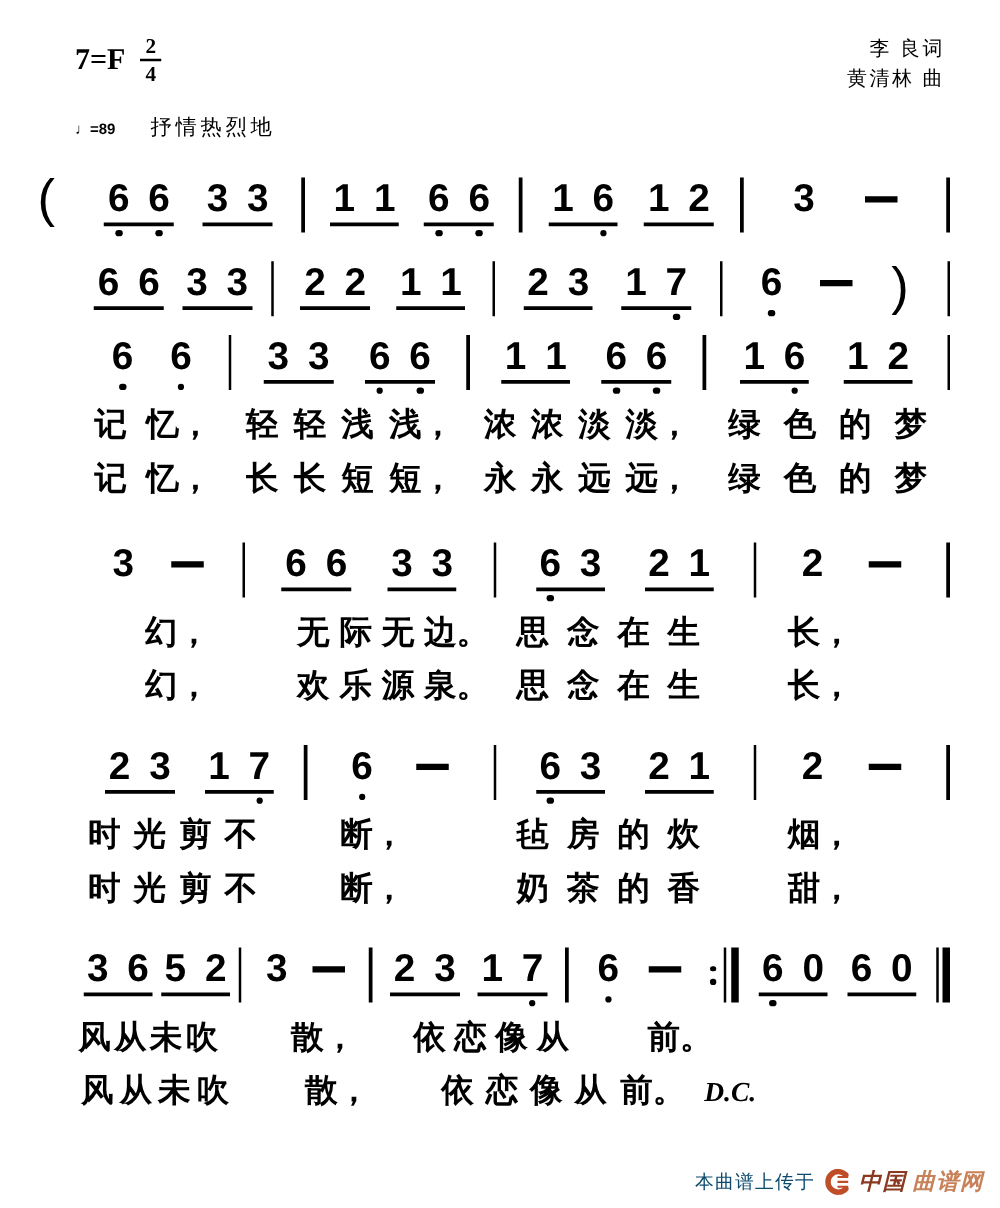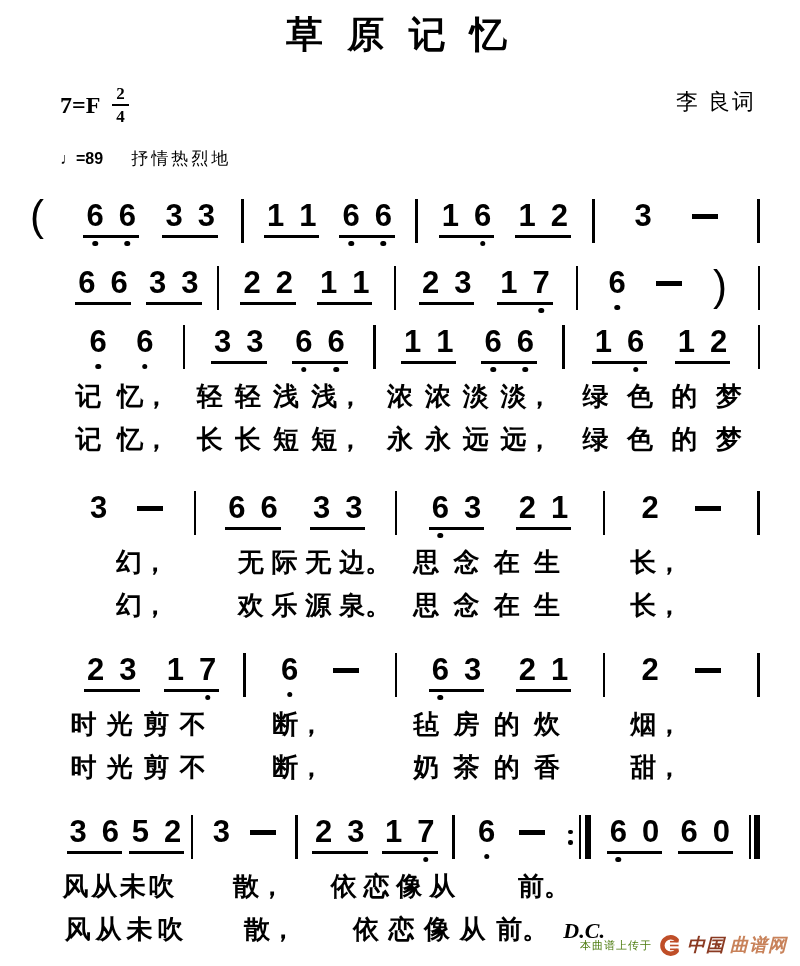--- a/index.html
+++ b/index.html
@@ -8,23 +8,23 @@
   .title{margin:0;padding-top:13px;text-align:center;font-size:37px;font-weight:bold;
          letter-spacing:7px;line-height:1.2;}
   .meta{display:flex;justify-content:space-between;align-items:flex-start;
         margin:28px 44px 0 60px;}
   .keysig{display:flex;align-items:center;gap:12px;
           font-family:"Liberation Serif",serif;font-size:24px;font-weight:bold;}
   .ts{display:inline-flex;flex-direction:column;align-items:center;font-size:17px;line-height:1;}
   .ts .top{padding:0 4px 2px;border-bottom:2px solid #000;}
   .ts .bot{padding-top:2px;}
   .tempo{margin-top:22px;display:flex;align-items:baseline;gap:28px;}
-  .bpm{font-size:16px;font-weight:bold;}
+  .bpm{font-size:12px;font-weight:bold;}
   .expr{font-size:17px;font-weight:normal;letter-spacing:3px;}
-  .credits{text-align:right;font-size:22px;line-height:1.5;letter-spacing:2px;}
+  .credits{text-align:right;font-size:16px;line-height:1.5;letter-spacing:2px;}
   .score{padding:28px 40px 0 60px;}
   .system{position:relative;}
   .system:nth-child(1){margin-bottom:17px;}
   .system:nth-child(2){margin-bottom:9px;}
   .system:nth-child(3){margin-bottom:30px;}
   .system:nth-child(4){margin-bottom:26px;}
   .system:nth-child(5){margin-bottom:26px;}
   .nrow{display:flex;align-items:flex-start;position:relative;min-height:50px;}
   .meas{display:flex;justify-content:space-evenly;align-items:flex-start;flex:1;}
   .nt{position:relative;font-size:31px;line-height:36px;font-weight:700;}
@@ -42,48 +42,48 @@
   .fin{display:inline-flex;gap:3px;margin-top:1px;}
   .paren{font-size:42px;line-height:42px;font-weight:400;}
   .prefix{position:absolute;left:-30px;top:-3px;}
   .lrow{display:flex;margin-top:5px;min-height:38px;}
   .lmeas{flex:1;display:flex;justify-content:space-evenly;align-items:baseline;}
   .lmeas.single{justify-content:flex-start;padding-left:8%;}
   .syl{font-size:26px;line-height:34px;font-weight:600;white-space:nowrap;}
   .syl.dc{font-family:"Liberation Serif",serif;font-style:italic;font-weight:bold;
           font-size:22px;margin-left:14px;}
   .footer{position:absolute;right:13px;bottom:9px;display:flex;align-items:center;gap:5px;}
-  .up{font-size:11px;color:#4d7c0f;letter-spacing:1px;font-family:Liberation Mono, monospace;}
+  .up{font-size:15px;color:#0c4a6e;letter-spacing:1px;font-family:Liberation Mono, monospace;}
   .logo{display:inline-flex;margin:0 2px;}
   .site-dark{font-size:18px;font-weight:bold;font-style:italic;color:var(--site-dark,#8a3a22);letter-spacing:1px;}
   .site-light{font-size:18px;font-weight:bold;font-style:italic;color:var(--site-light,#c8825a);letter-spacing:1px;}
 </style>
 </head>
 <body>
 
 <div class="sheet">
 
-  <h1 class="title">草 原 记 忆</h1>
 
   <div class="meta">
     <div>
       <div class="keysig">
         <span>7=F</span>
         <span class="ts">
           <span class="top">2</span>
           <span class="bot">4</span>
         </span>
       </div>
       <div class="tempo">
         <span class="bpm">♩=89</span>
         <span class="expr">抒情热烈地</span>
       </div>
     </div>
     <div class="credits">
       <div>李 良词</div>
+      <div>黄清林 曲</div>
     </div>
   </div>
 
   <div class="score" id="score">
       <div class="system">
         <div class="nrow">
           <span class="paren prefix">(</span>
           <div class="meas" style="flex: 1.08 1 0%;">
             <span class="grp">
               <span class="nt low">6</span>

